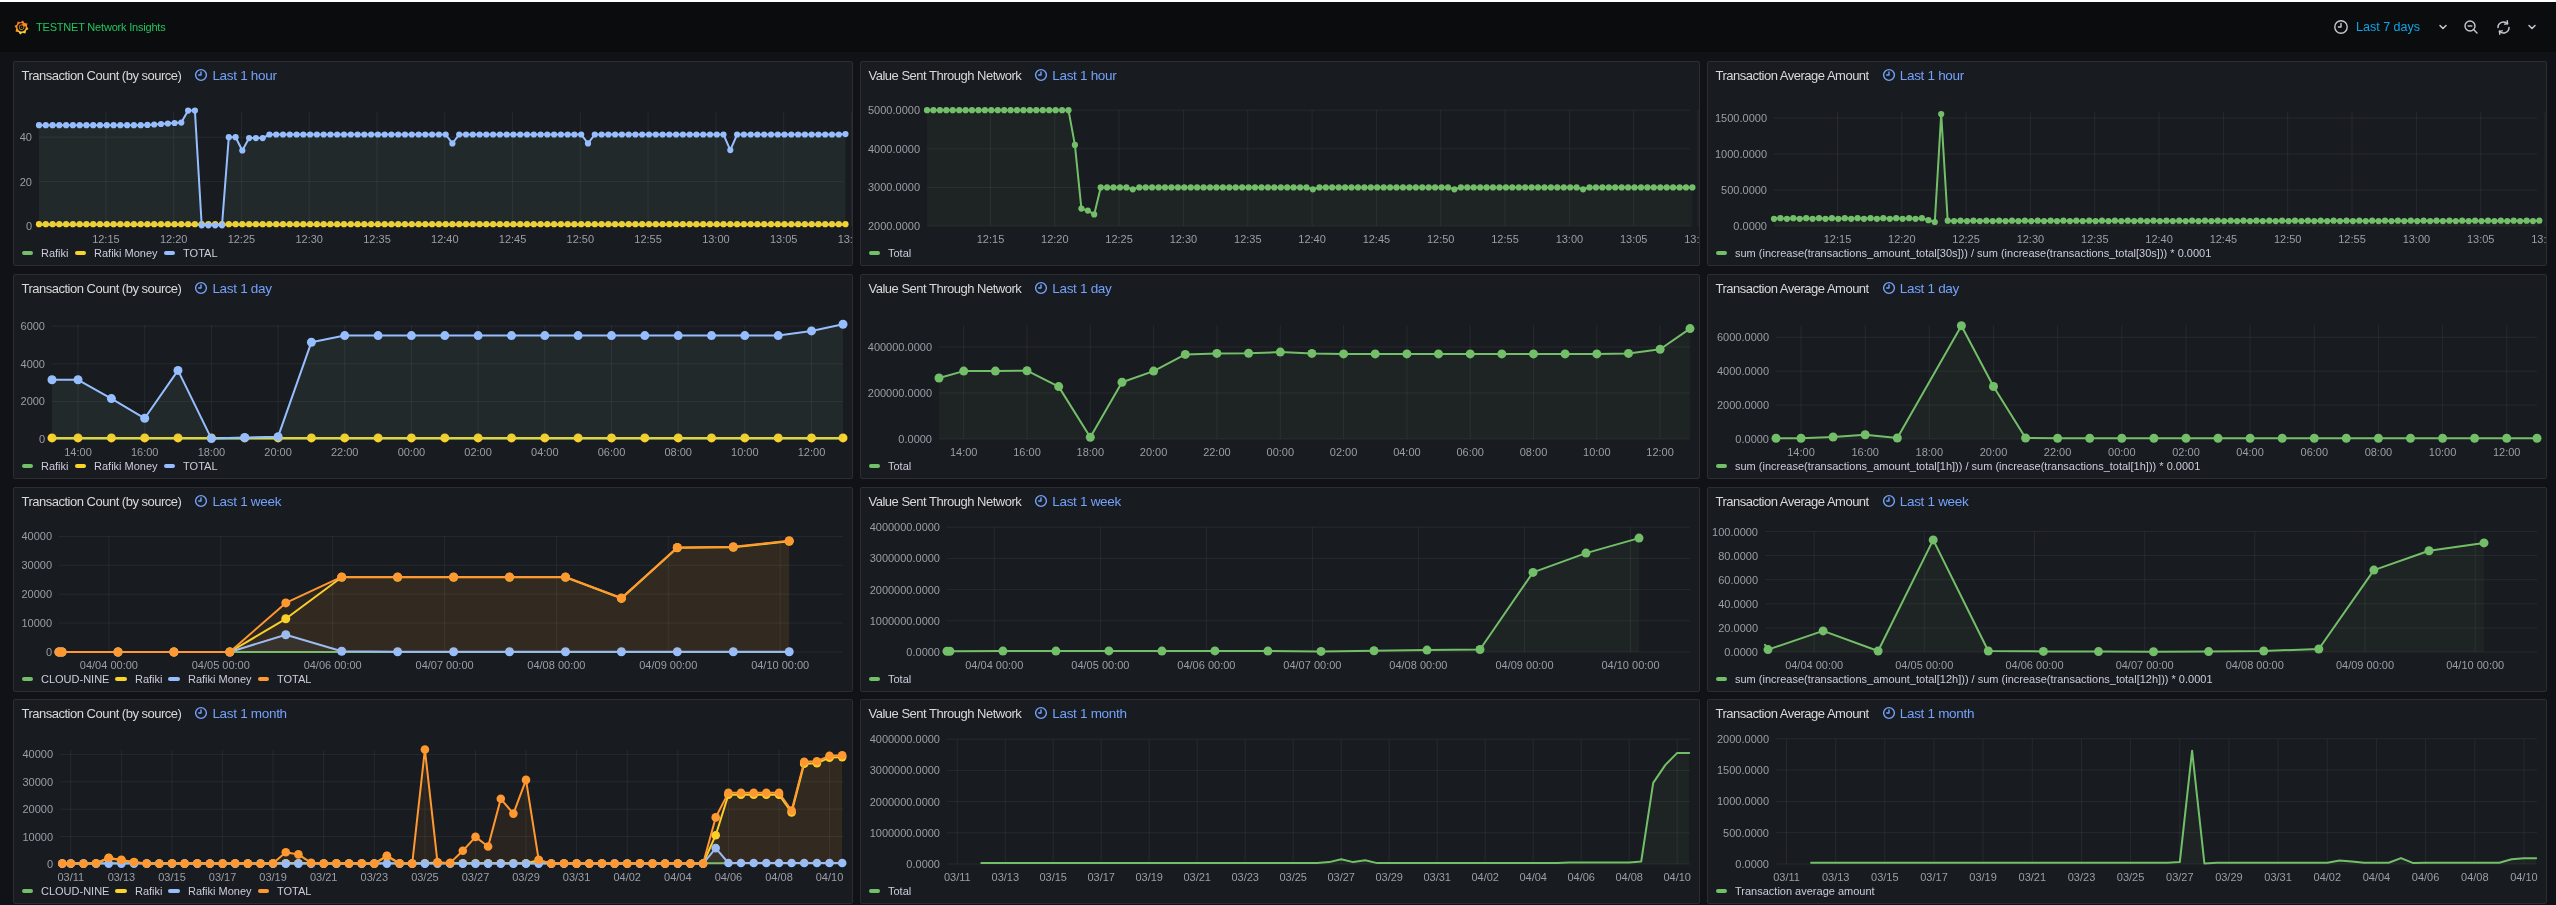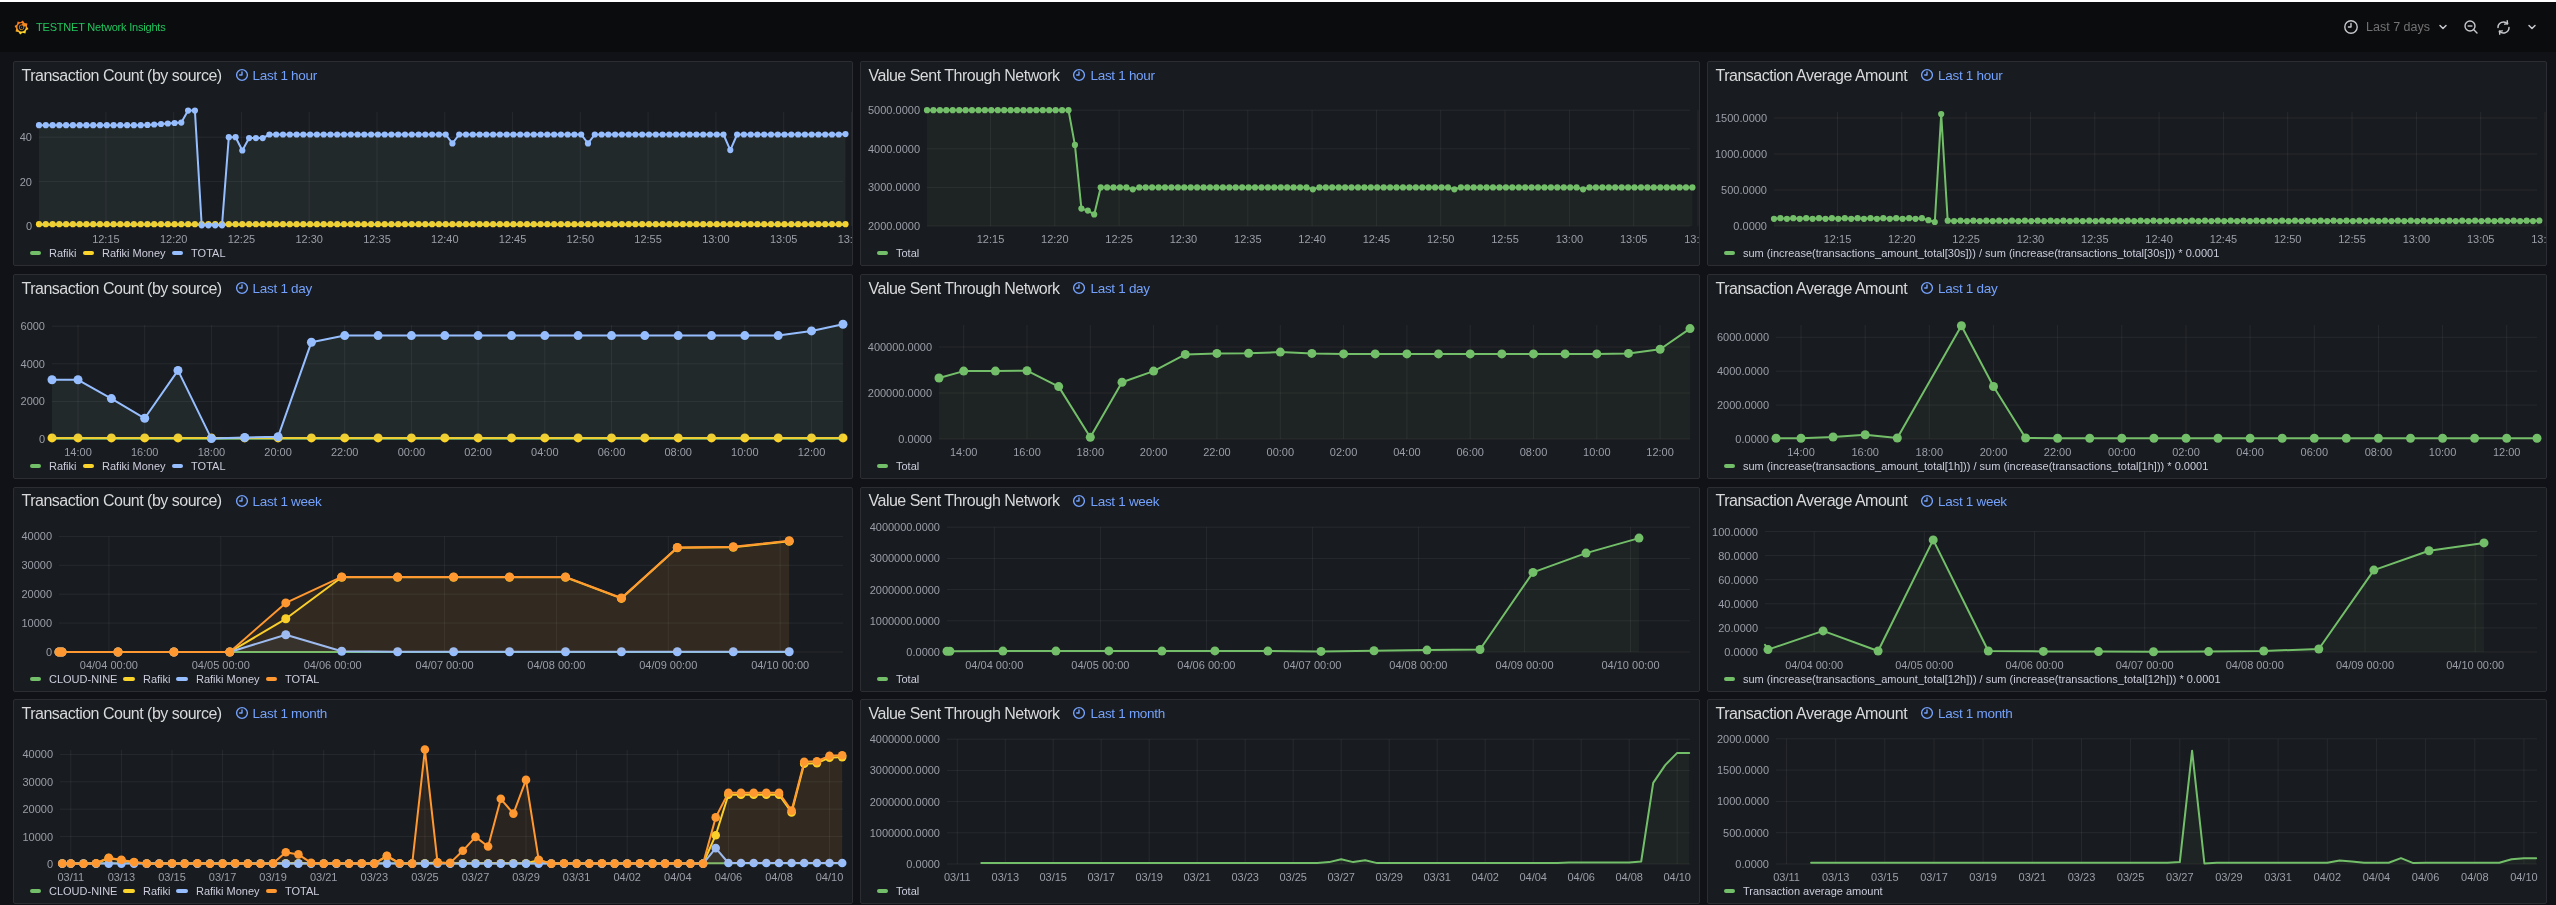--- a/index.html
+++ b/index.html
@@ -1,24 +1,24 @@
 <!DOCTYPE html>
 <html><head><meta charset="utf-8"><style>
 *{margin:0;padding:0;box-sizing:border-box}
 html,body{width:2556px;height:905px;background:#111217;font-family:"Liberation Sans",sans-serif;overflow:hidden}
 .strip{position:absolute;left:0;top:0;width:2556px;height:2px;background:#fff}
 .hdr{position:absolute;left:0;top:2px;width:2556px;height:50px;background:#0b0c0e;display:flex;align-items:center;padding:0 18px 0 14px}
 .htitle{color:#22c55e;font-size:11px;letter-spacing:-0.2px}
 .hright{margin-left:auto;display:flex;align-items:center;color:#c7c8cd}
-.hl7{font-size:12.5px;margin:0 7px 0 7px;color:#737373}
+.hl7{font-size:12.5px;margin:0 17px 0 7px;color:#0ea5e9}
 .panel{position:absolute;width:840px;height:205px;background:#181b1f;border:1px solid #2b2d32;border-radius:2px;overflow:hidden}
 .ptitle{position:absolute;left:0;top:0;width:100%;height:27px;display:flex;align-items:center;padding-left:8px}
-.pt{color:#d8d9da;font-size:16px;font-weight:500;letter-spacing:-0.5px}
+.pt{color:#d8d9da;font-size:13px;font-weight:500;letter-spacing:-0.5px}
 .plink{color:#74a1fb;font-size:13.5px;letter-spacing:-0.3px;margin-left:13px;display:flex;}
-.legend{position:absolute;left:16px;top:185px;display:flex;align-items:center;color:#ccccdc;font-size:11px;white-space:nowrap}
+.legend{position:absolute;left:8px;top:185px;display:flex;align-items:center;color:#ccccdc;font-size:11px;white-space:nowrap}
 .li{display:flex;align-items:center;margin-right:6px}
 .sw{display:inline-block;width:11.5px;height:4px;border-radius:2.5px;margin-right:8px}
 svg text{font-family:"Liberation Sans",sans-serif}
 </style></head><body>
 <div class="strip"></div>
 <div class="hdr">
     <svg width="15" height="15" viewBox="0 0 14 14.6" style="margin:0 7px 0 0">
 <defs>
         <linearGradient id="lg" x1="0.2" y1="0" x2="0.5" y2="1">
 <stop offset="0" stop-color="#F26B1D"></stop>

